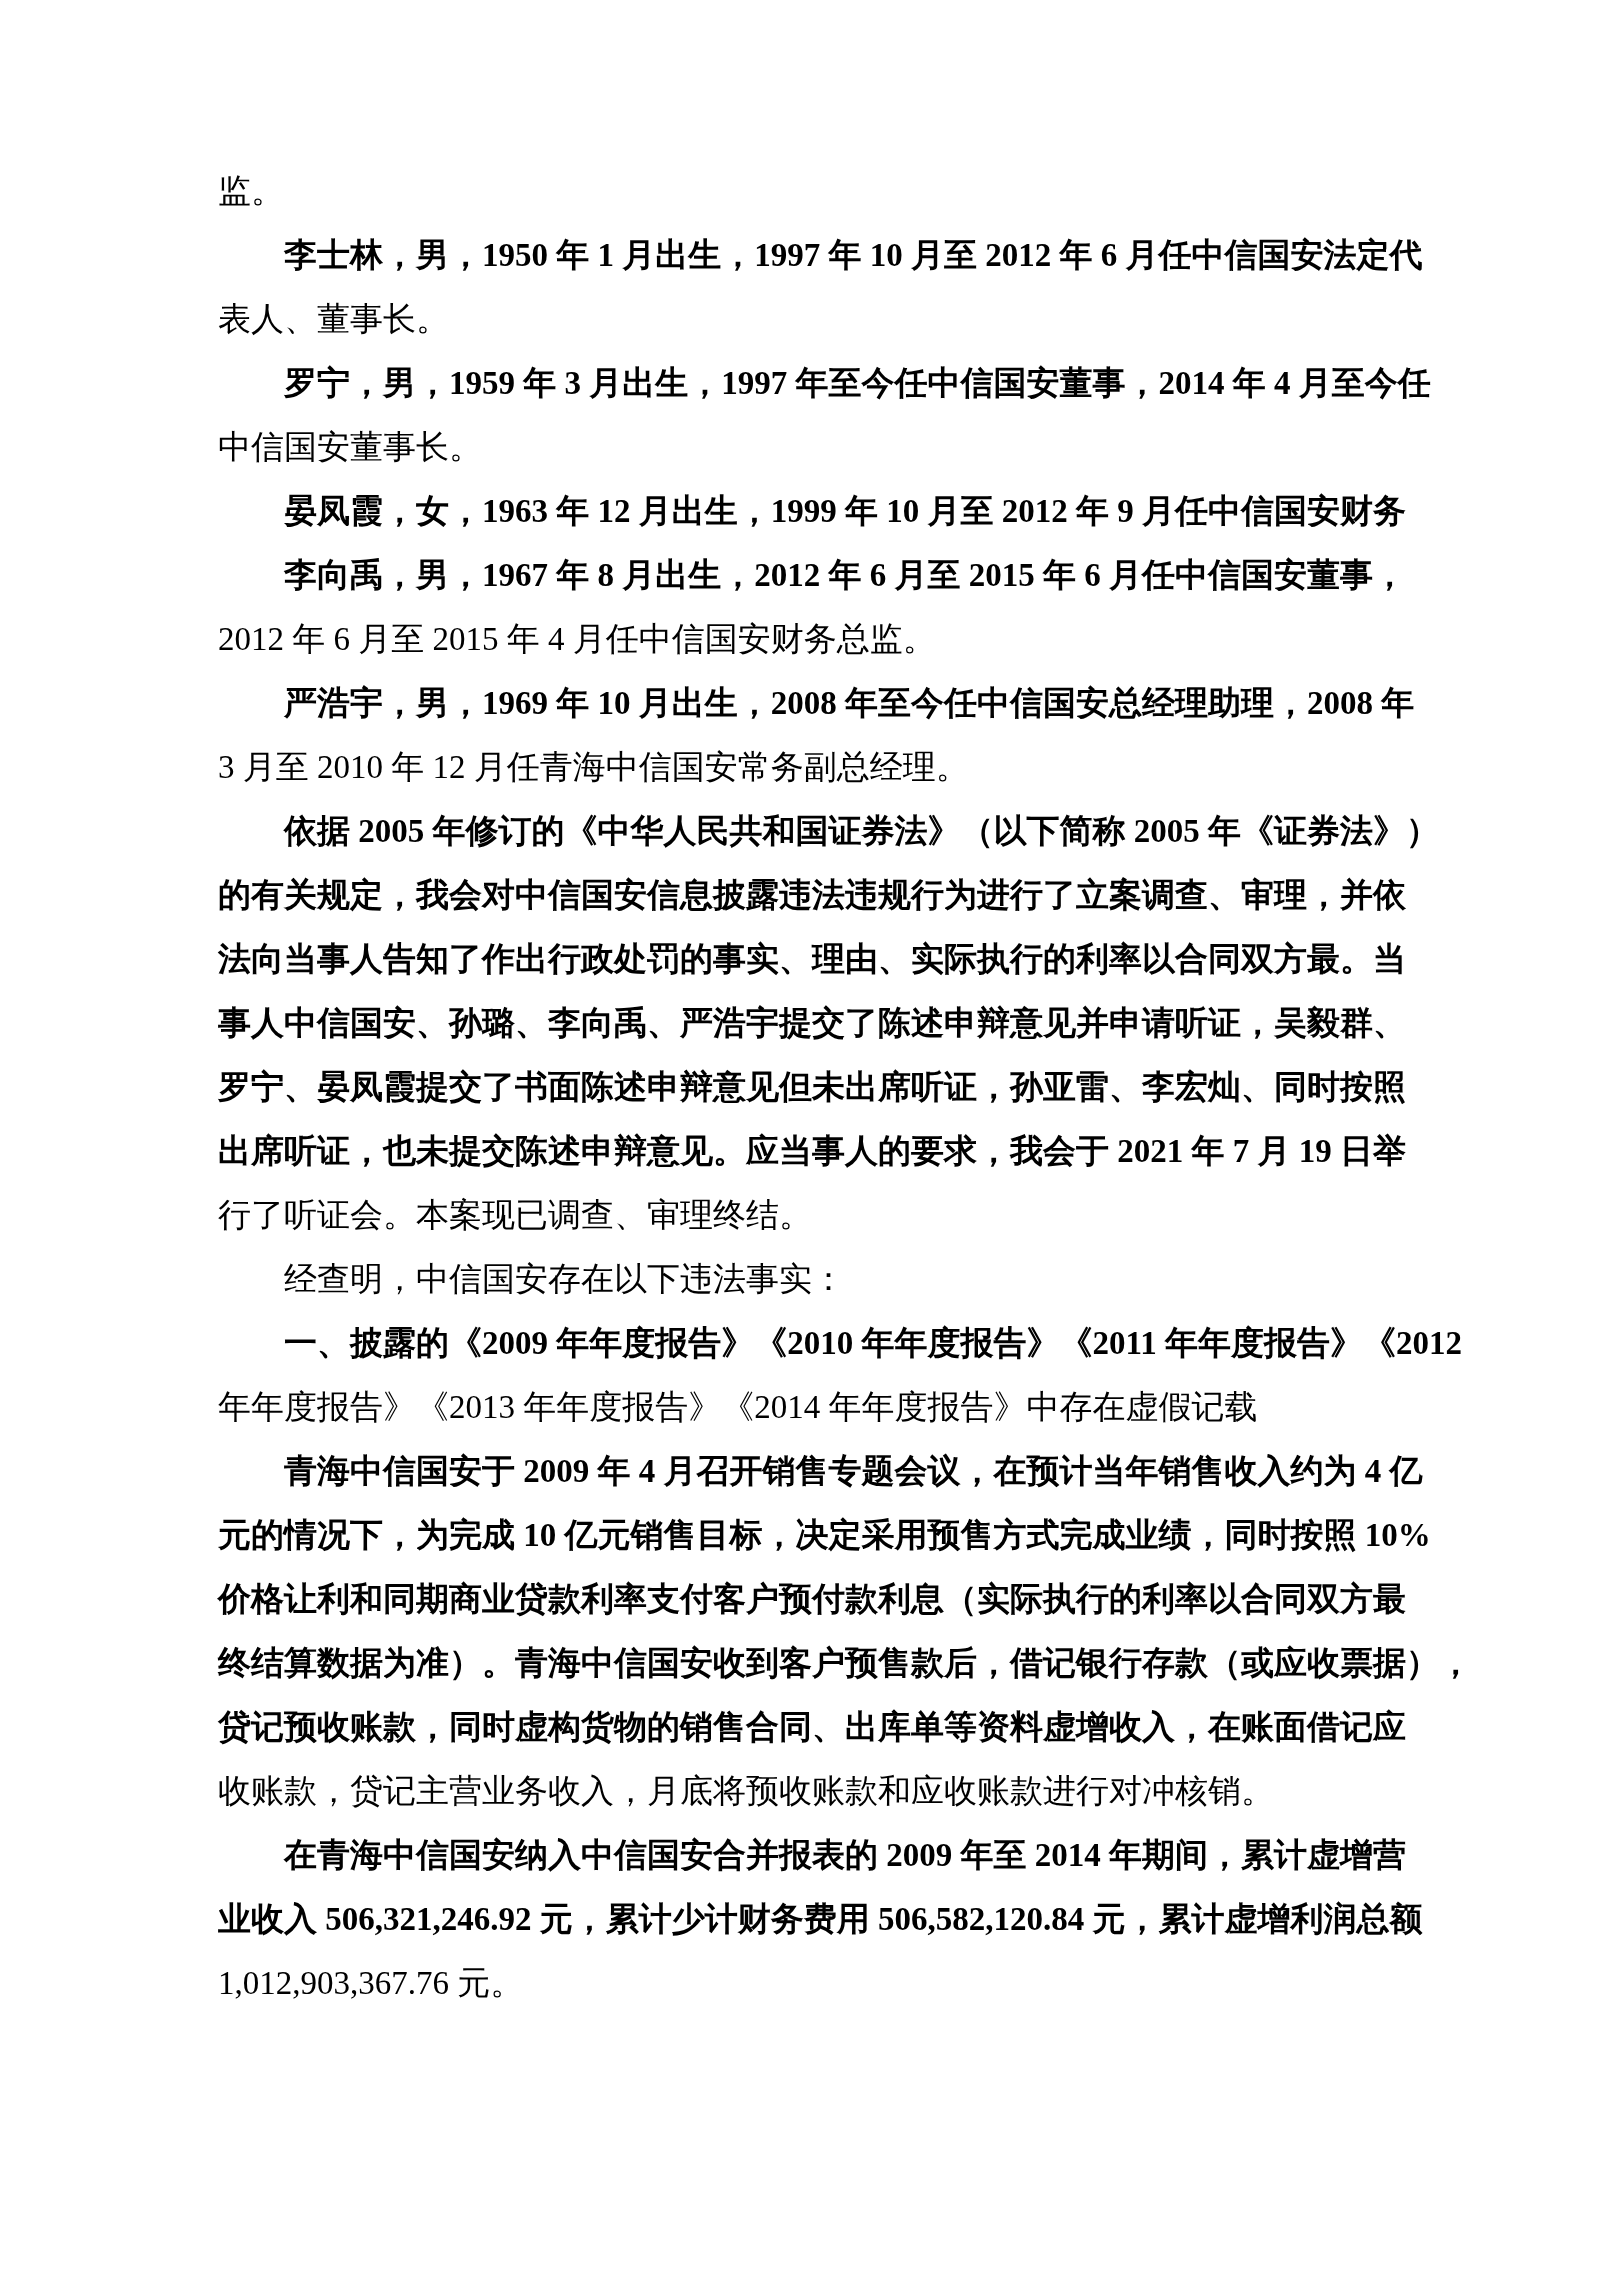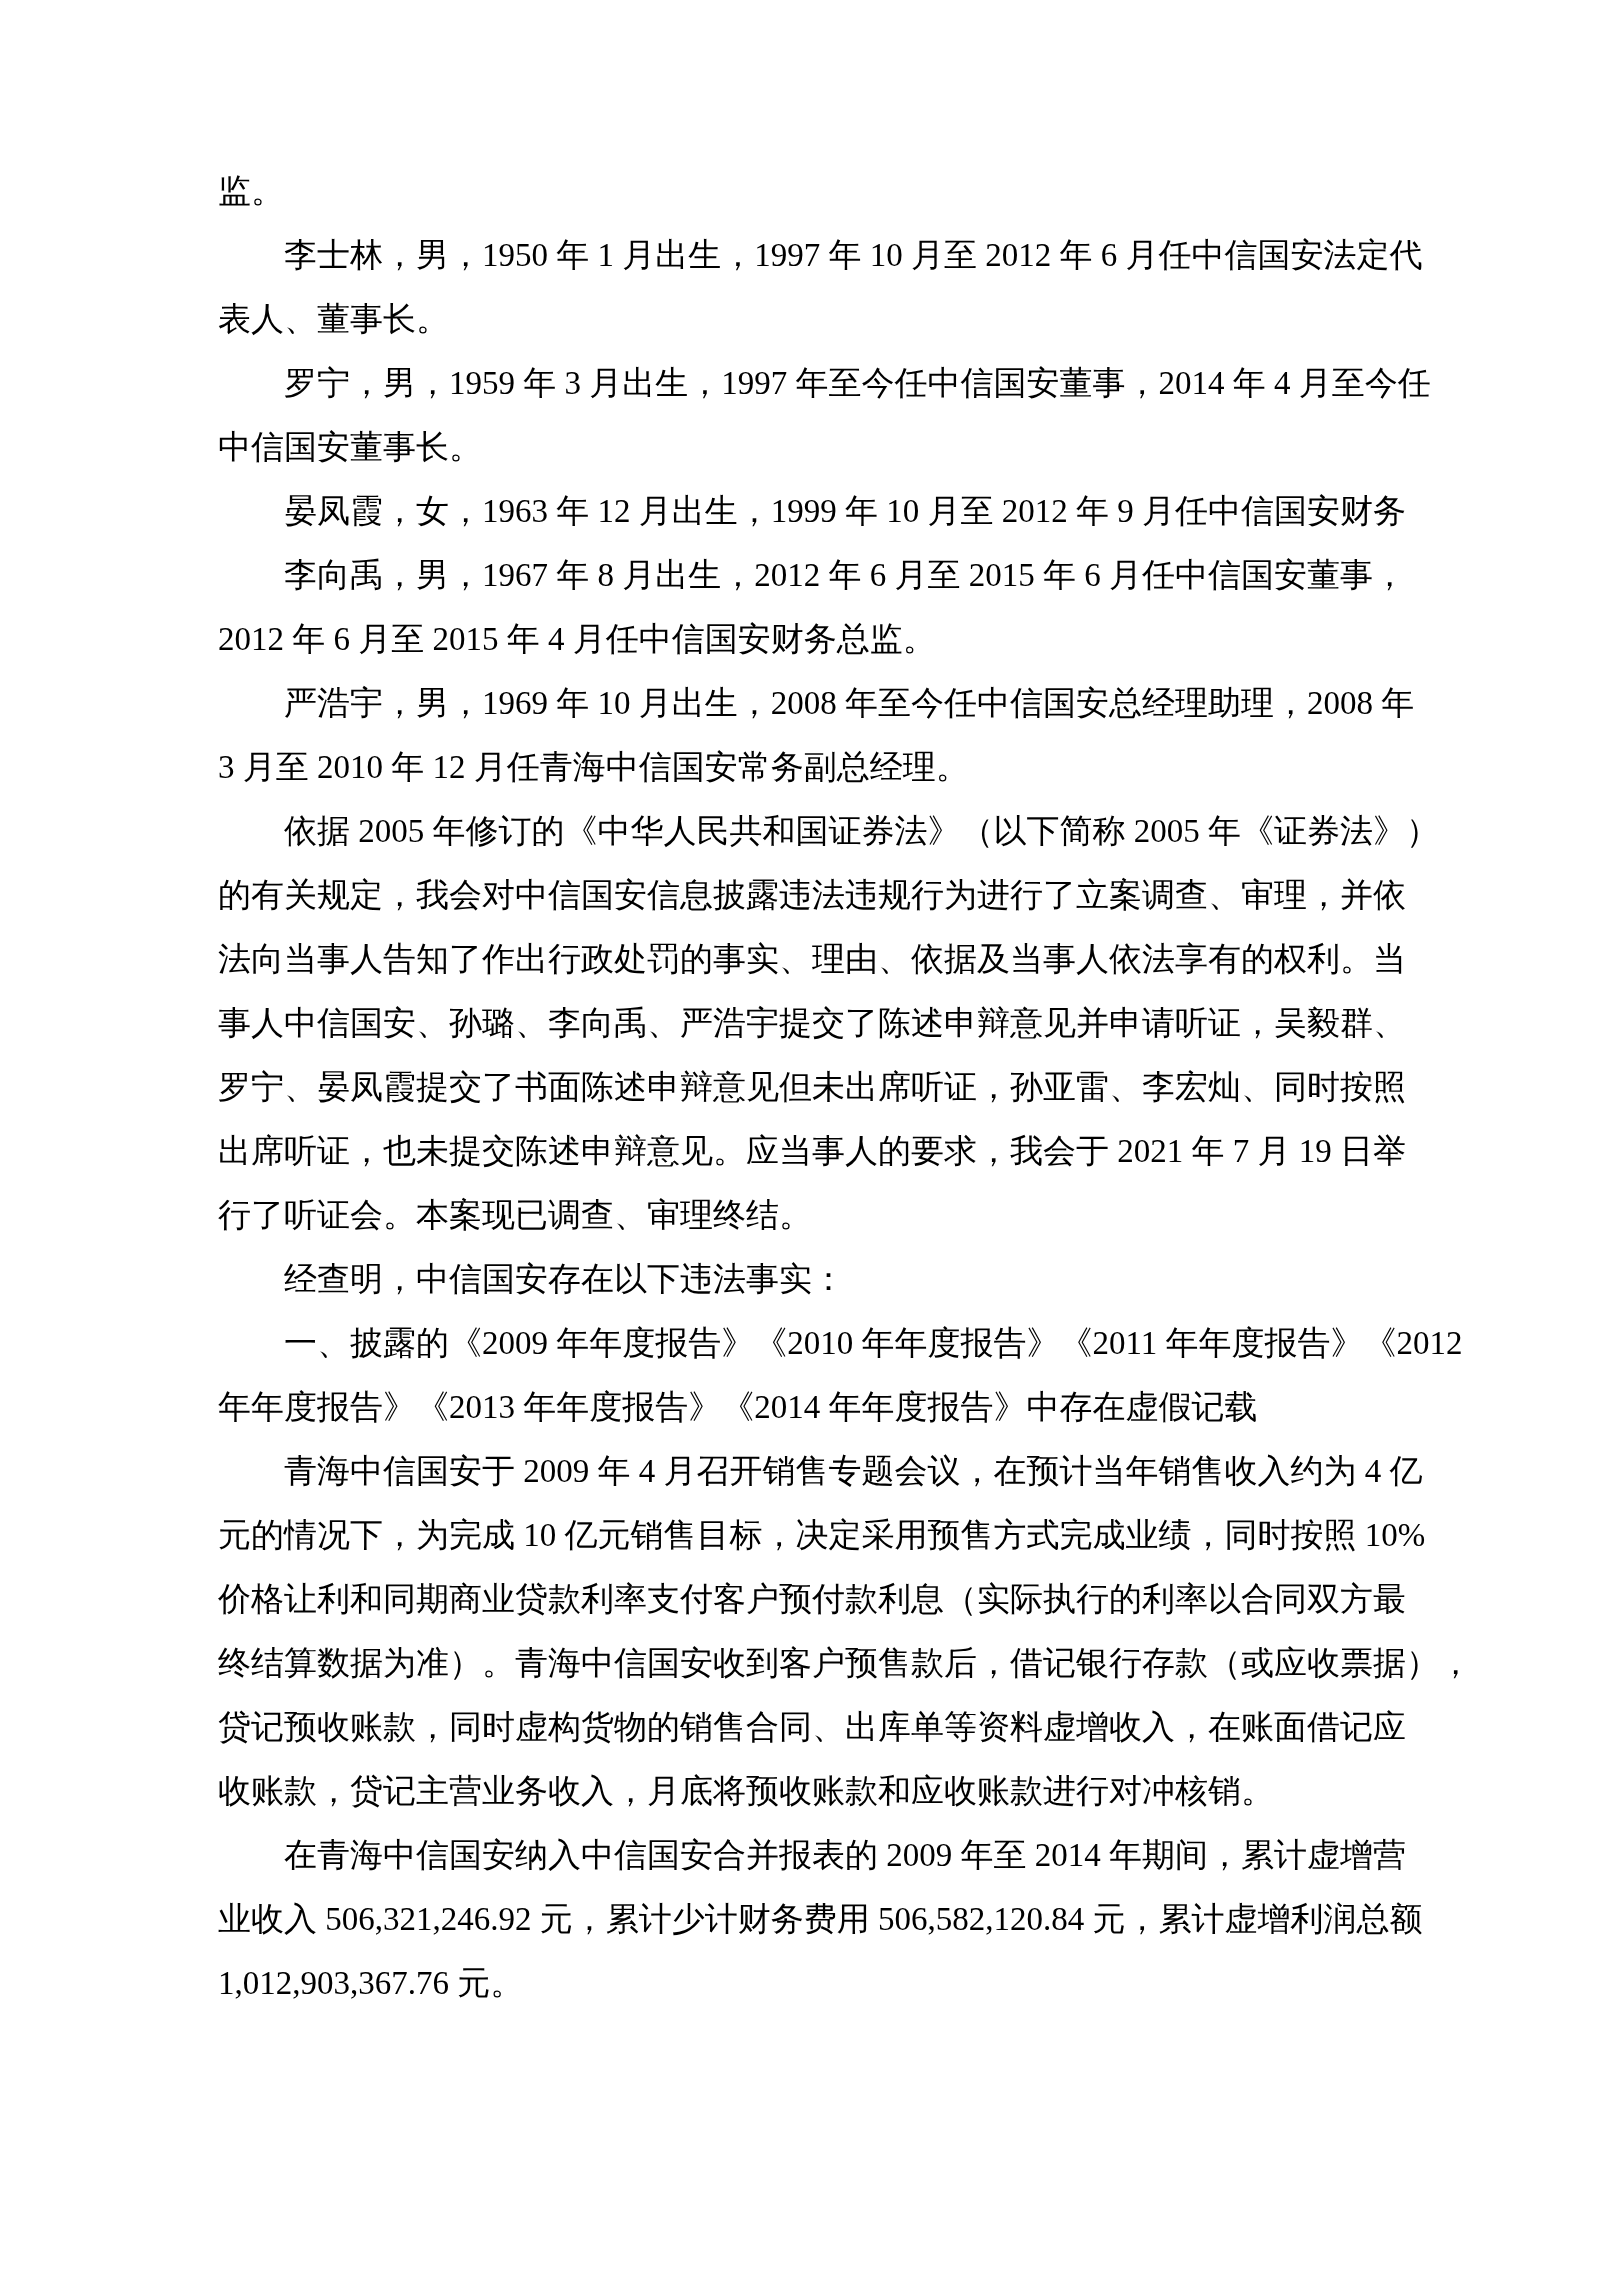--- a/index.html
+++ b/index.html
@@ -33,20 +33,21 @@
   .line {
     display: block;
     height: 64px;
     line-height: 64px;
     white-space: nowrap;
     overflow: visible;
   }
   .line.full {
     text-align: justify;
     text-align-last: justify;
+    font-weight: bold;
   }
   .line.last {
     text-align: left;
     text-align-last: left;
   }
   .line.indent {
     padding-left: 66px;
     box-sizing: border-box;
   }
 </style>
@@ -80,21 +81,21 @@
     </div>
 
     <div class="paragraph">
       <span class="line full indent">严浩宇，男，1969 年 10 月出生，2008 年至今任中信国安总经理助理，2008 年</span>
       <span class="line last">3 月至 2010 年 12 月任青海中信国安常务副总经理。</span>
     </div>
 
     <div class="paragraph">
       <span class="line full indent">依据 2005 年修订的《中华人民共和国证券法》（以下简称 2005 年《证券法》）</span>
       <span class="line full">的有关规定，我会对中信国安信息披露违法违规行为进行了立案调查、审理，并依</span>
-      <span class="line full">法向当事人告知了作出行政处罚的事实、理由、依据及当事人依法享有的权利。当</span>
+      <span class="line full">法向当事人告知了作出行政处罚的事实、理由、实际执行的利率以合同双方最。当</span>
       <span class="line full">事人中信国安、孙璐、李向禹、严浩宇提交了陈述申辩意见并申请听证，吴毅群、</span>
       <span class="line full">罗宁、晏凤霞提交了书面陈述申辩意见但未出席听证，孙亚雷、李宏灿、同时按照</span>
       <span class="line full">出席听证，也未提交陈述申辩意见。应当事人的要求，我会于 2021 年 7 月 19 日举</span>
       <span class="line last">行了听证会。本案现已调查、审理终结。</span>
     </div>
 
     <div class="paragraph">
       <span class="line last indent">经查明，中信国安存在以下违法事实：</span>
     </div>
 

